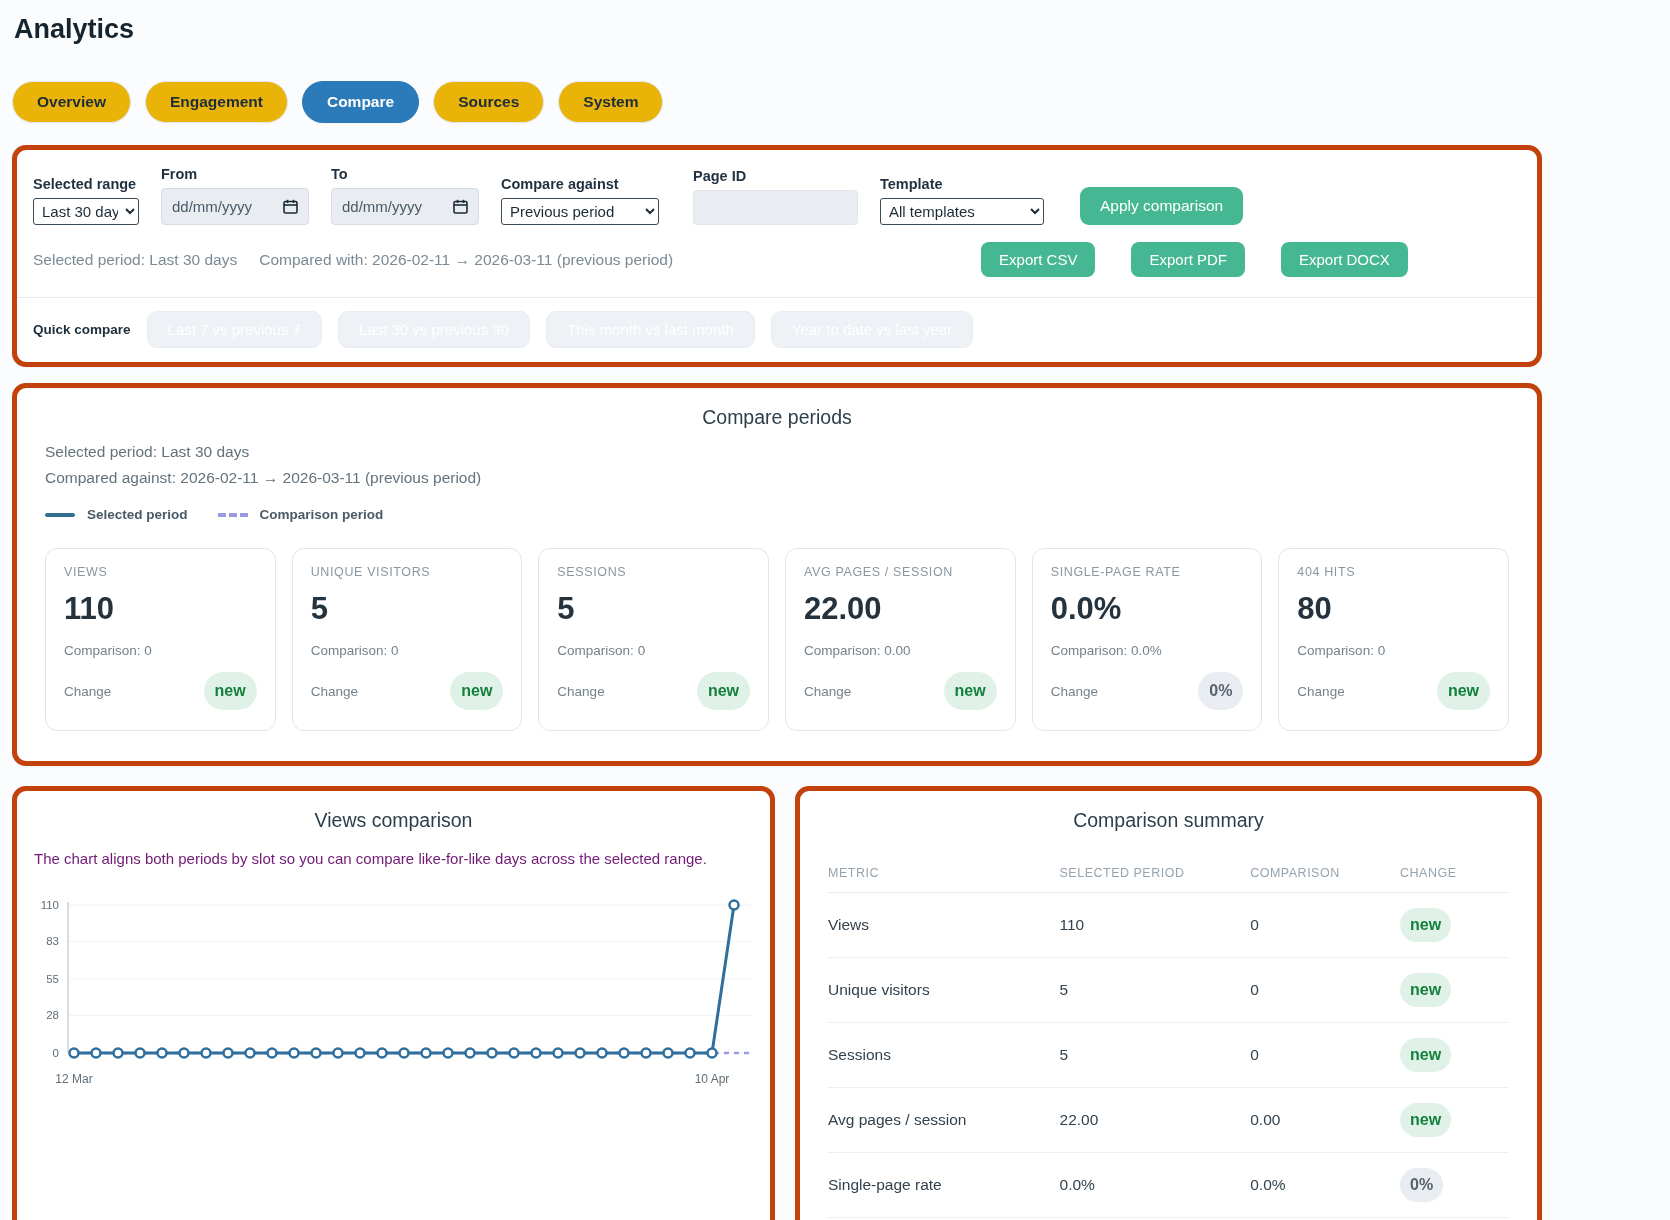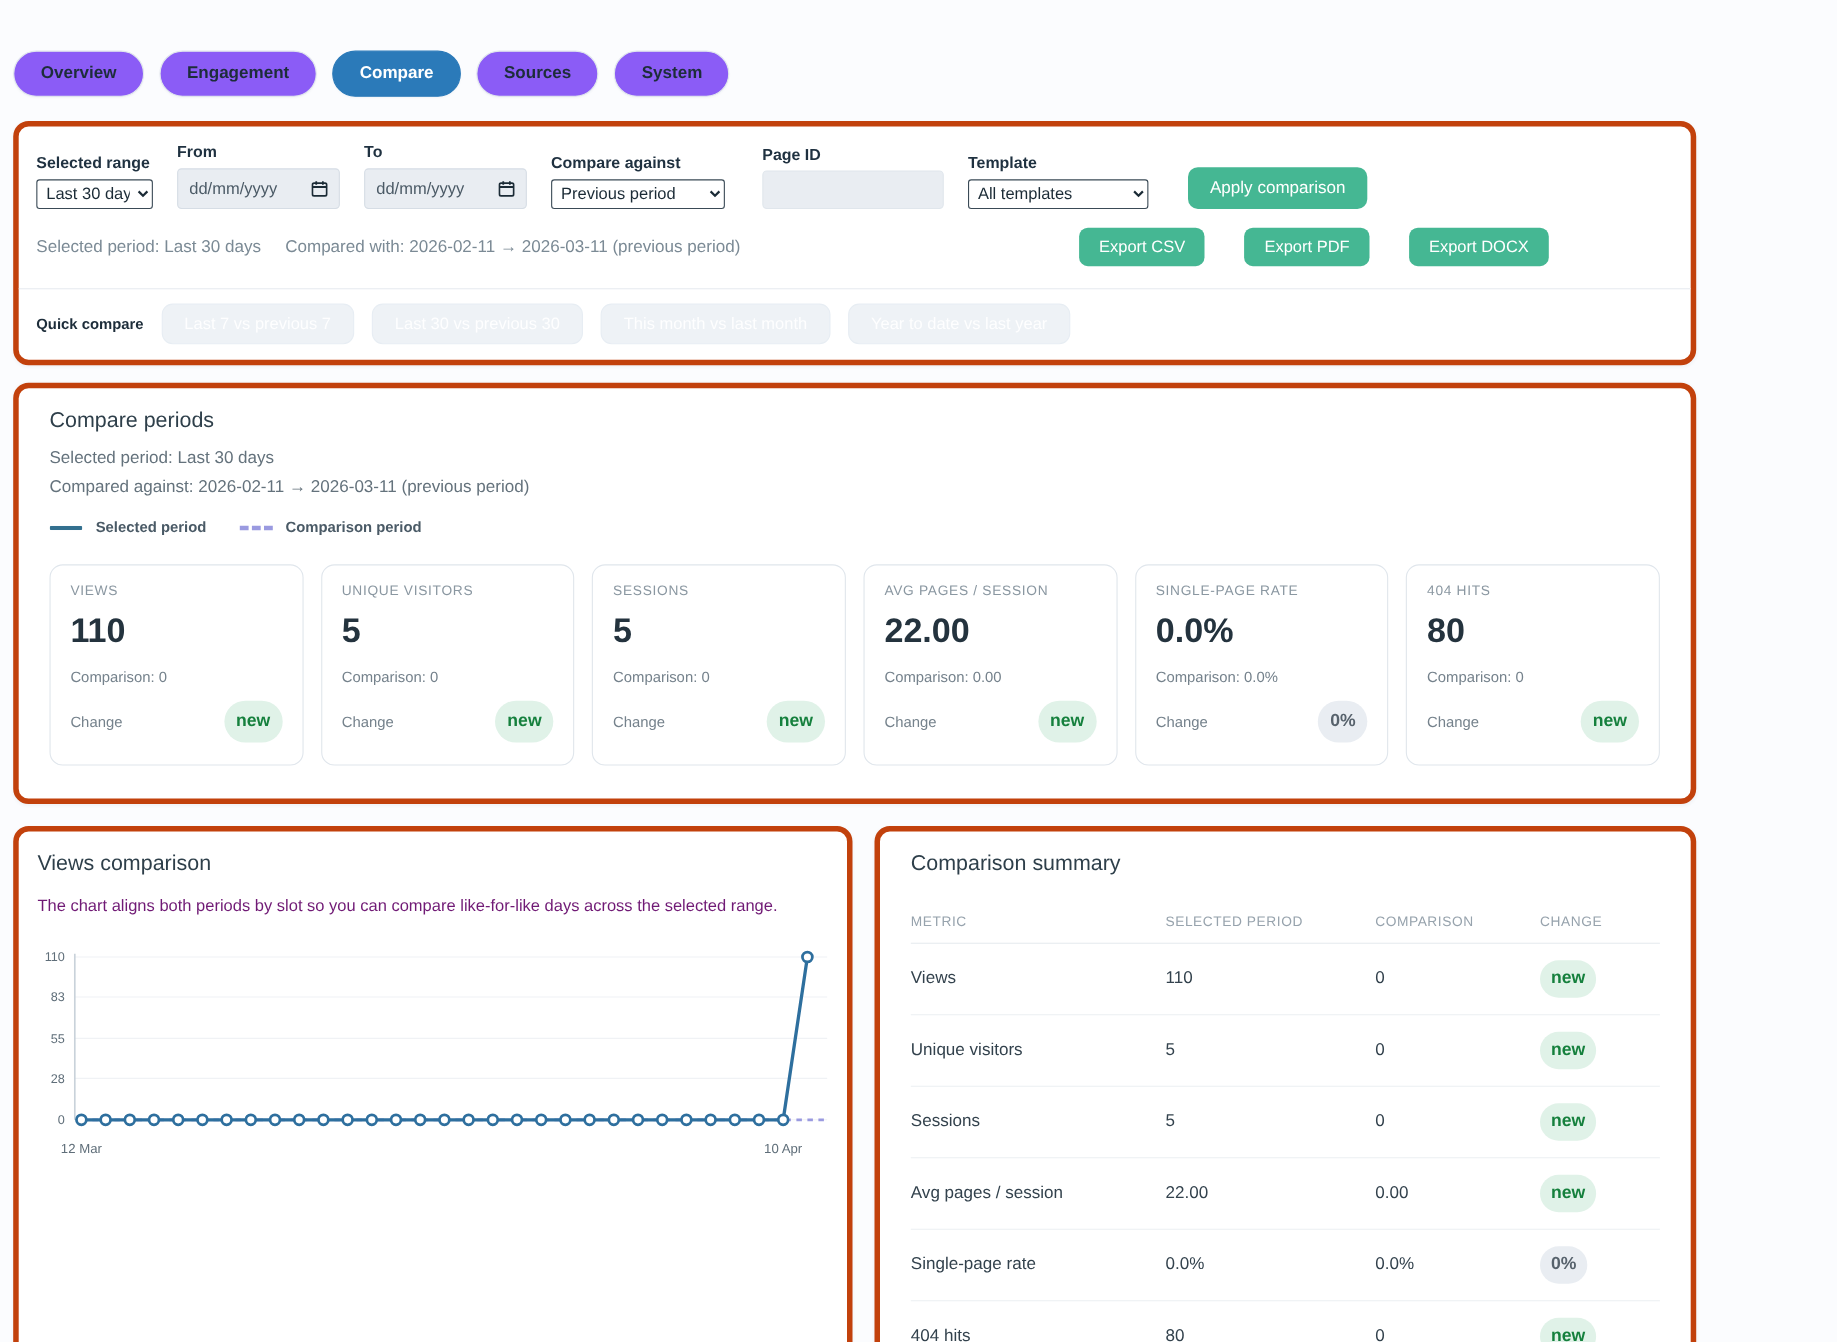--- a/index.html
+++ b/index.html
@@ -11,21 +11,21 @@
     padding: 10px 0 0 12px;
   }
   .content { width: 1530px; }
 
   .page-title { font-size: 27px; font-weight: bold; color: #15242e; margin: 4px 0 0 2px; }
 
   
   .tabs { display: flex; gap: 14px; margin-top: 36px; }
   .tab {
     height: 42px; padding: 0 24px; border-radius: 999px;
-    background: #8b5cf6; border: 1px solid #e1e7ed;
+    background: #eab308; border: 1px solid #e1e7ed;
     font-family: inherit; font-size: 15.5px; font-weight: bold; color: #1d2d3a;
     display: inline-flex; align-items: center; cursor: pointer;
     box-shadow: 0 1px 2px rgba(30,50,70,.04);
   }
   .tab.active { background: #2b7ab9; border-color: #2b7ab9; color: #fff; }
 
   
   .card {
     background: #fff; border: 5px solid #c2410c; border-radius: 14px;
     box-shadow: 0 1px 3px rgba(30,50,70,.05);
@@ -62,21 +62,21 @@
   .quick-row { display: flex; align-items: center; gap: 14px; padding-top: 13px; }
   .quick-label { font-size: 13.5px; font-weight: bold; color: #1d2d3a; margin-right: 2px; }
   .qc-btn {
     height: 37px; padding: 0 20px; border-radius: 10px;
     background: #eef2f6; border: 1px solid #e7edf3; color: rgba(255,255,255,.92);
     font-family: inherit; font-size: 15px; cursor: pointer;
   }
 
   
   .compare-card { margin-top: 16px; padding: 18px 28px 30px; }
-  .card-heading { font-size: 19.5px; font-weight: 400; color: #2e3f4a; }
+  .card-heading { font-size: 19.5px; font-weight: 400; color: #2e3f4a; text-align: center; }
   .cp-line { font-size: 15.5px; color: #64727c; margin-top: 14px; }
   .cp-line + .cp-line { margin-top: 8px; }
   .legend { display: flex; align-items: center; gap: 30px; margin-top: 20px; }
   .legend-item { display: flex; align-items: center; gap: 12px; }
   .legend-label { font-size: 13.5px; font-weight: bold; color: #4a5a66; }
   .swatch-solid { width: 30px; height: 0; border-top: 4px solid #33708f; border-radius: 2px; }
   .swatch-dashed { width: 30px; height: 0; border-top: 4px dashed #9a9ae0; }
 
   .metrics-row { display: flex; gap: 16px; margin-top: 26px; }
   .metric-card { flex: 1 1 0; border: 1px solid #e0e6ec; border-radius: 12px; padding: 16px 18px 20px; background: #fff; }
@@ -109,20 +109,21 @@
   th.c-metric, td.c-metric { width: 34%; }
   th.c-sel,   td.c-sel   { width: 28%; }
   th.c-cmp,   td.c-cmp   { width: 22%; }
   th.c-chg,   td.c-chg   { width: 16%; }
 </style>
 </head>
 <body>
 
 <div class="content">
 
+  <h1 class="page-title">Analytics</h1>
 
   <div class="tabs" id="tabs">
       <button class="tab">Overview</button>
       <button class="tab">Engagement</button>
       <button class="tab active">Compare</button>
       <button class="tab">Sources</button>
       <button class="tab">System</button>
     </div>
 
   <div class="card filter-card">

